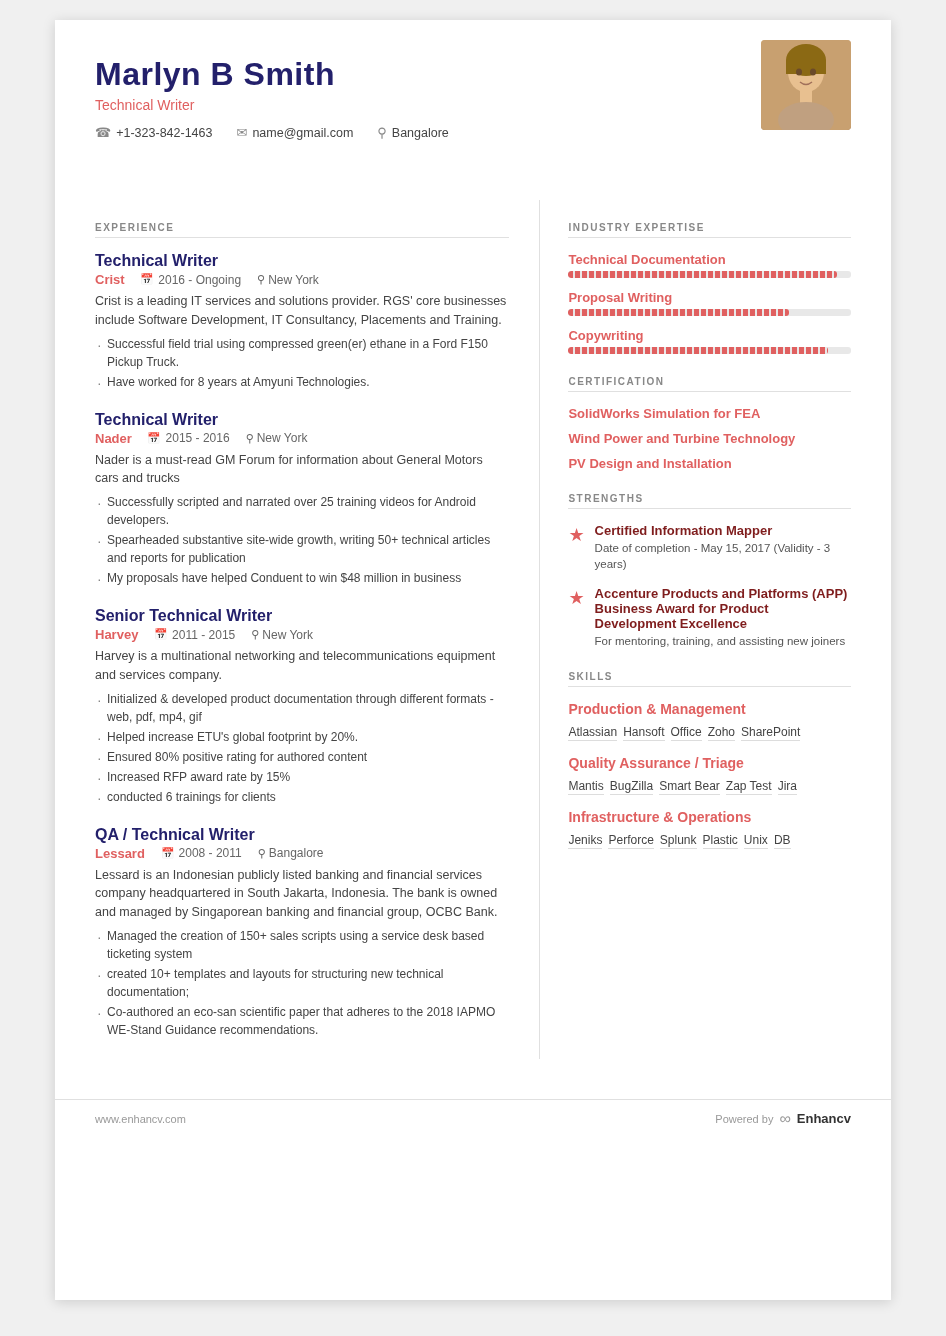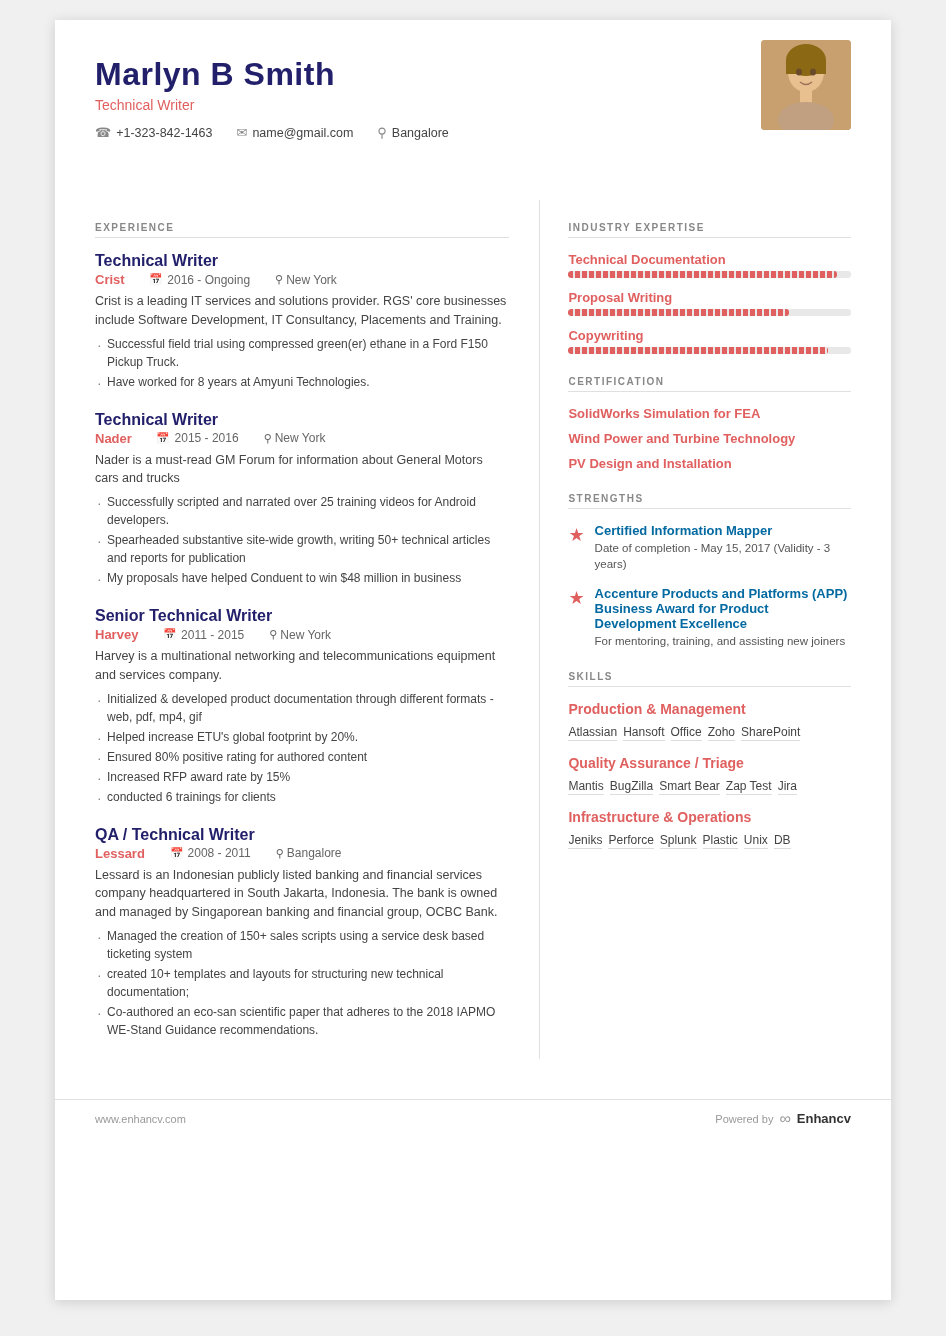--- a/index.html
+++ b/index.html
@@ -103,21 +103,21 @@
     }
     .exp-role {
       font-size: 16px;
       font-weight: 700;
       color: #23206b;
       margin-bottom: 2px;
     }
     .exp-meta {
       display: flex;
       align-items: center;
-      gap: 25px;
+      gap: 16px;
       margin-bottom: 5px;
     }
     .exp-company {
       color: #e06060;
       font-size: 13px;
       font-weight: 600;
     }
     .exp-dates {
       font-size: 12px;
       color: #666;
@@ -200,21 +200,21 @@
     }
     .strength-star {
       color: #e06060;
       font-size: 18px;
       flex-shrink: 0;
       margin-top: 1px;
     }
     .strength-title {
       font-size: 13px;
       font-weight: 700;
-      color: #0369a1;
+      color: #7f1d1d;
       margin-bottom: 2px;
     }
     .strength-desc {
       font-size: 11.5px;
       color: #555;
       line-height: 1.4;
     }
     
     .skills-category-title {
       font-size: 14px;

